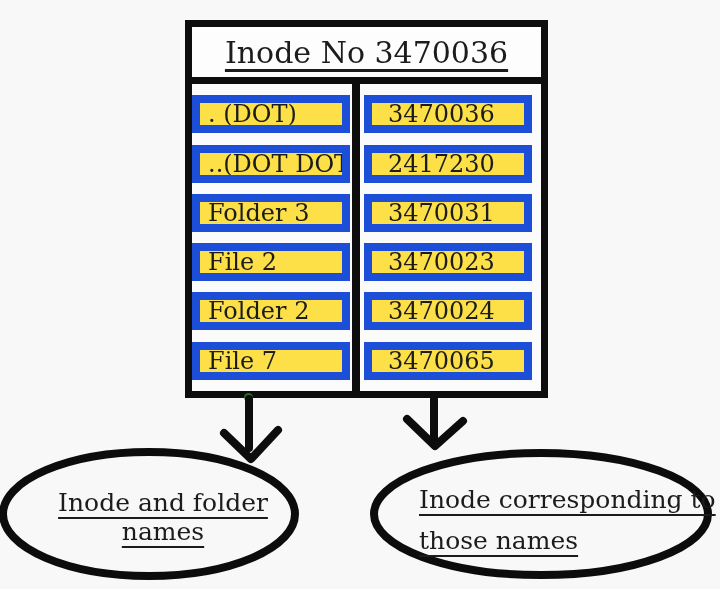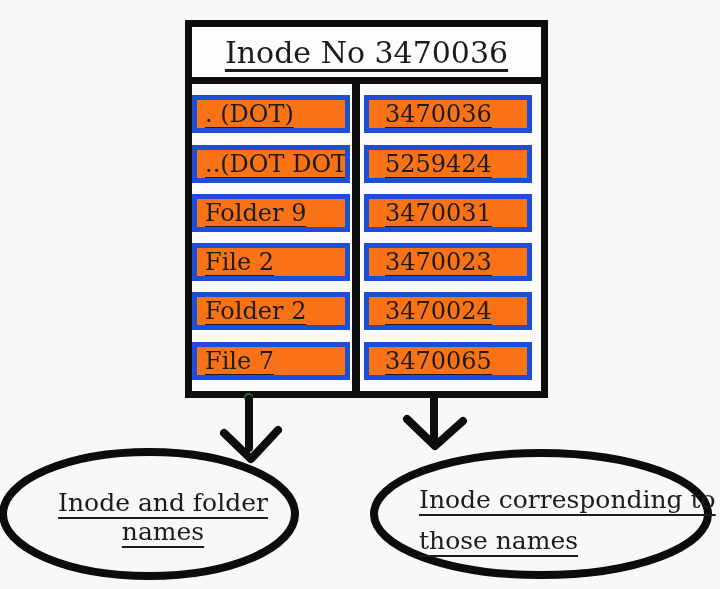--- a/index.html
+++ b/index.html
@@ -59,23 +59,23 @@
     height: 307px;
     display: flex;
     flex-direction: column;
     justify-content: space-evenly;
   }
   .table-row {
     display: flex;
     height: 38px;
   }
   .cell {
-    border: 5px solid #1d4ed8;
+    border: 8px solid #1d4ed8;
     box-sizing: border-box;
-    background: #f97316;
+    background: #fde047;
     display: flex;
     align-items: center;
     font-size: 24px;
     white-space: nowrap;
     overflow: hidden;
   }
   .cell span {
     text-decoration: underline;
     text-decoration-thickness: 2px;
     text-underline-offset: 5px;
@@ -154,26 +154,26 @@
           </div>
         <div class="cell val">
             <span>3470036</span>
           </div>
       </div>
       <div class="table-row">
         <div class="cell name">
             <span>..(DOT DOT)</span>
           </div>
         <div class="cell val">
-            <span>5259424</span>
-          </div>
-      </div>
-      <div class="table-row">
-        <div class="cell name">
-            <span>Folder 9</span>
+            <span>2417230</span>
+          </div>
+      </div>
+      <div class="table-row">
+        <div class="cell name">
+            <span>Folder 3</span>
           </div>
         <div class="cell val">
             <span>3470031</span>
           </div>
       </div>
       <div class="table-row">
         <div class="cell name">
             <span>File 2</span>
           </div>
         <div class="cell val">

